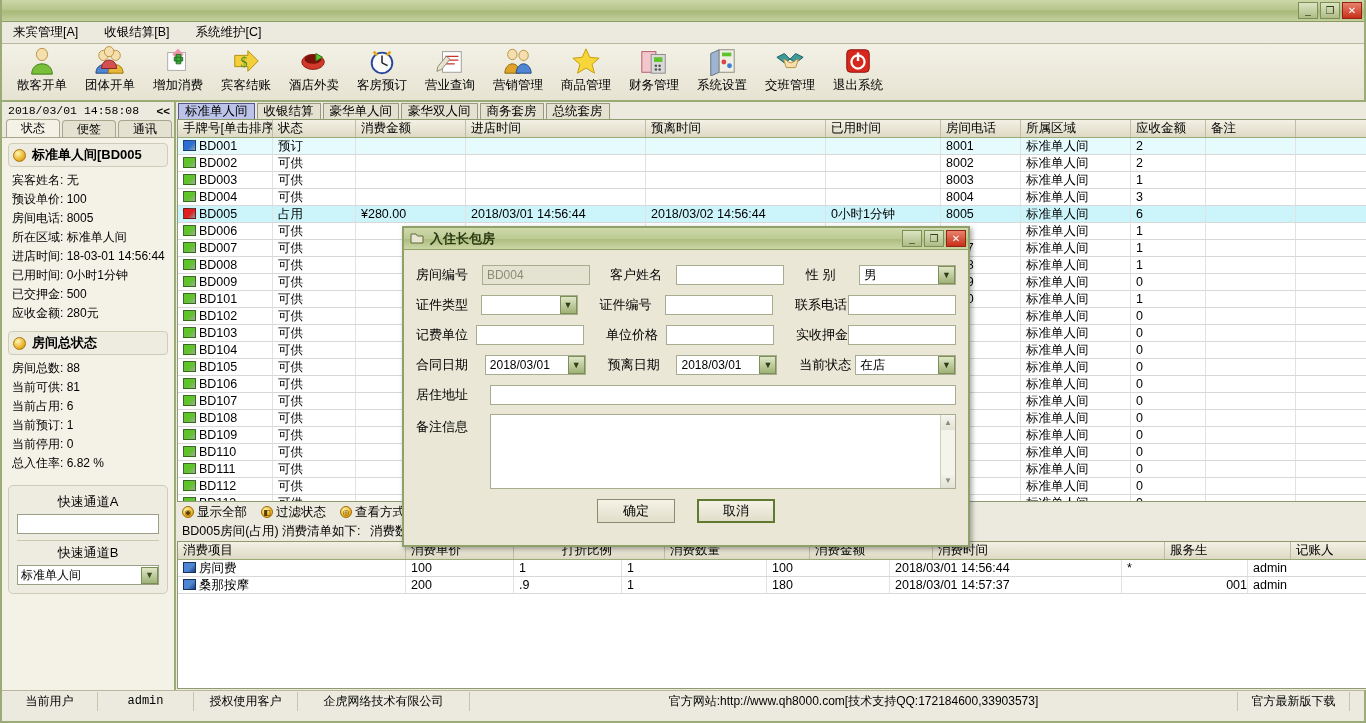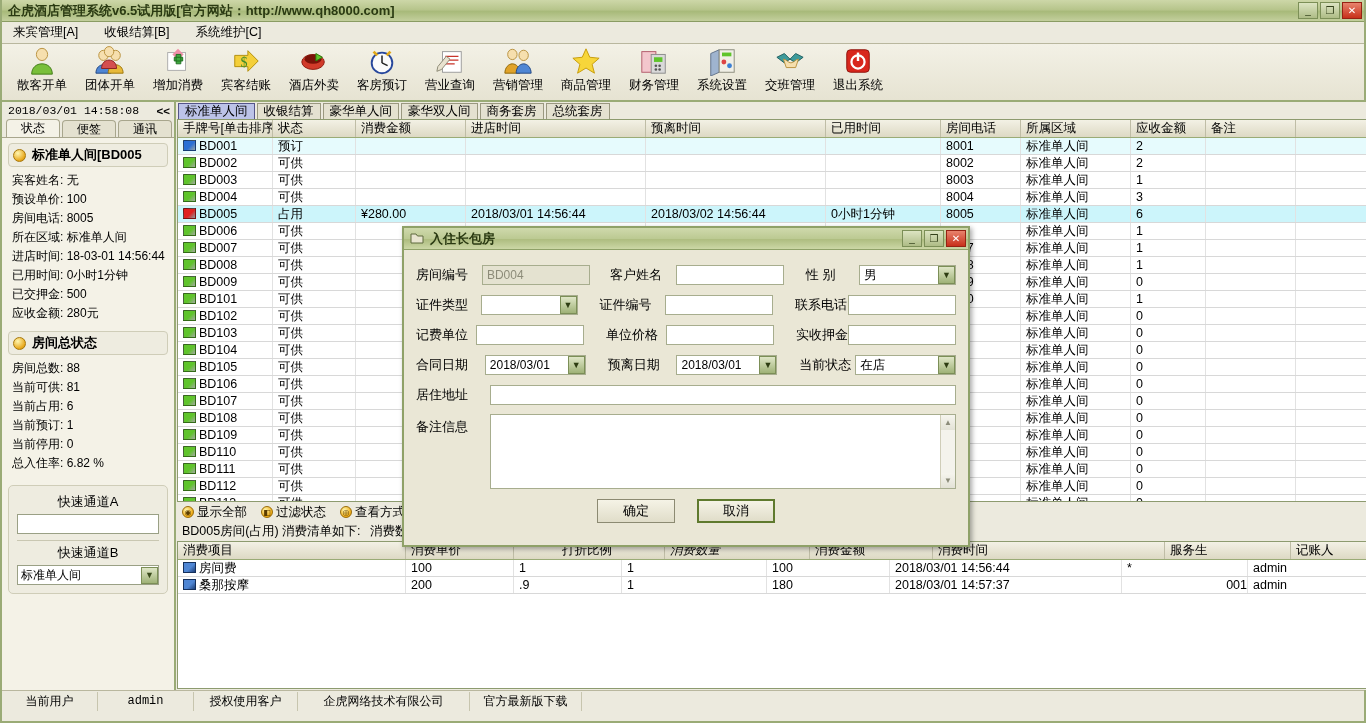--- a/index.html
+++ b/index.html
@@ -135,21 +135,20 @@
   .mbtn { width:78px; height:24px; font-size:13px; background:linear-gradient(to bottom,#f5f3e6,#e0ddc9);
      border:1px solid #8c8a72; display:flex; align-items:center; justify-content:center; cursor:pointer; }
   .mbtn.def { border:2px solid #5f7a2e; }
 </style>
 </head>
 <body>
 
 <div id="app">
 
   <div class="titlebar">
-    <span class="ttl">企虎酒店管理系统v6.5试用版[官方网站：http://www.qh8000.com]</span>
     <span class="spacer"></span>
     <div class="winbtn">_</div>
     <div class="winbtn">❐</div>
     <div class="winbtn close">✕</div>
   </div>
 
   <div class="menubar">
     <span>来宾管理[A]</span>
     <span>收银结算[B]</span>
     <span>系统维护[C]</span>
@@ -643,21 +642,21 @@
         <span>BD005房间(占用)   消费清单如下:</span>
         <span style="margin-left:6px">消费数量: 2</span>
         <span style="margin-left:14px">消费金额: 280</span>
       </div>
 
       <div class="cgrid">
         <div class="ghead" id="cons-head">
             <div style="width: 228px;">消费项目</div>
             <div style="width: 108px;">消费单价</div>
             <div style="width: 108px; margin-left: 43px;">打折比例</div>
-            <div style="width: 145px; font-style: italic;">消费数量</div>
+            <div style="width: 145px;">消费数量</div>
             <div style="width: 123px;">消费金额</div>
             <div style="width: 232px;">消费时间</div>
             <div style="width: 126px;">服务生</div>
             <div style="width: 180px;">记账人</div>
           </div>
         <div class="grows" id="cons-rows">
             <div class="grow">
               <div style="width: 228px;"><span class="cube" style="background: linear-gradient(135deg, rgb(79, 134, 212) 55%, rgb(30, 63, 119) 100%); border: 1px solid rgb(21, 48, 92);"></span>房间费</div>
               <div style="width: 108px;">100</div>
               <div style="width: 108px;">1</div>
@@ -681,20 +680,21 @@
       </div>
 
     </div>
   </div>
 
   <div class="statusbar">
     <div class="sbcell" style="width:96px">当前用户</div>
     <div class="sbcell" style="width:96px;font-family:'Liberation Mono',monospace">admin</div>
     <div class="sbcell" style="width:104px">授权使用客户</div>
     <div class="sbcell" style="width:172px">企虎网络技术有限公司</div>
+    <div class="sbcell" style="flex:1;text-align:center">官方网站:http://www.qh8000.com[技术支持QQ:172184600,33903573]</div>
     <div class="sbcell" style="width:112px">官方最新版下载</div>
     <div style="width:14px"></div>
   </div>
 
   <div class="modal">
     <div class="mtitle">
       <svg width="14" height="13" viewBox="0 0 14 13">
         <path d="M1 2h5l1.5 2H13v7H1z" fill="#e8e5d0" stroke="#5e6a3e"></path>
       </svg>
       <span class="mt">入住长包房</span>

